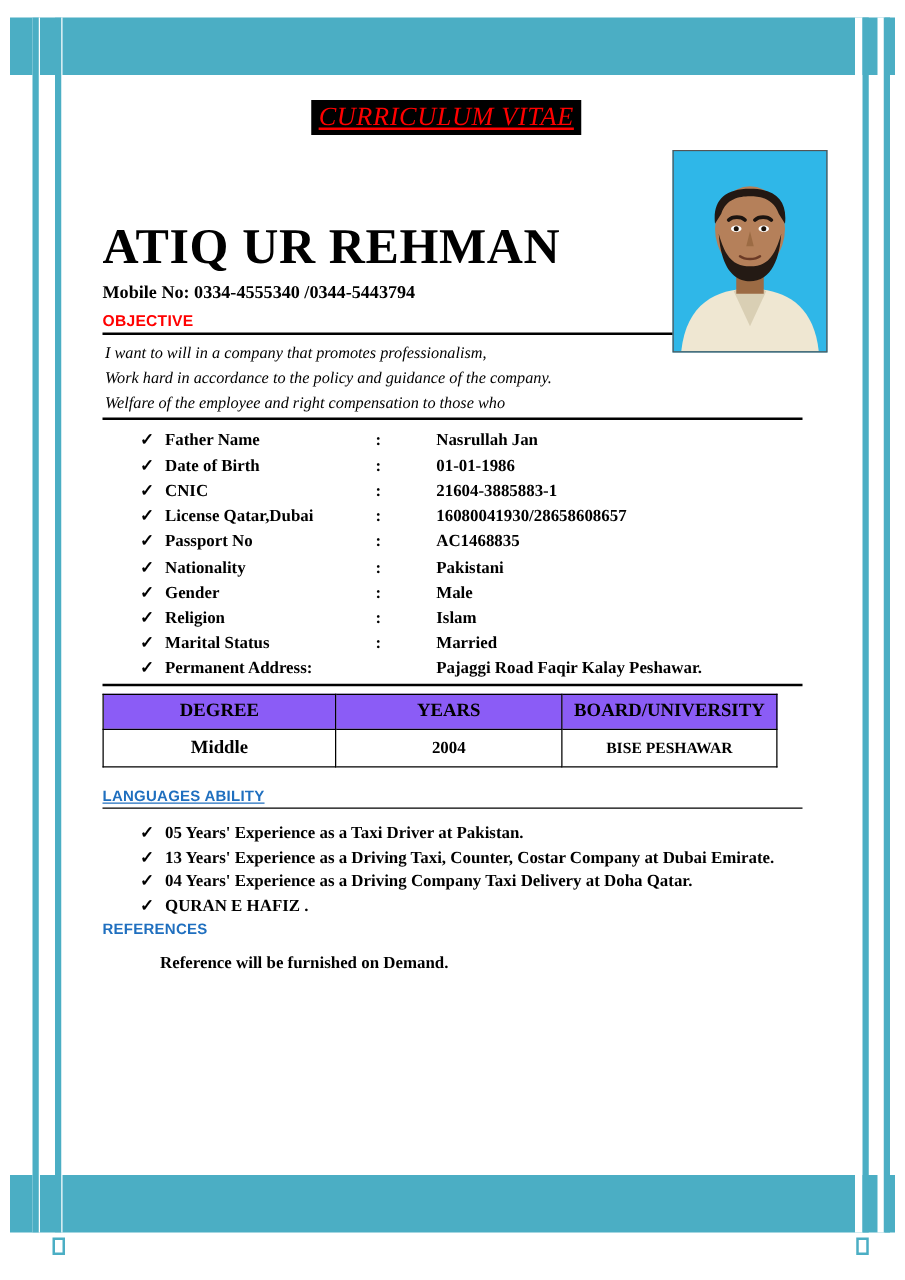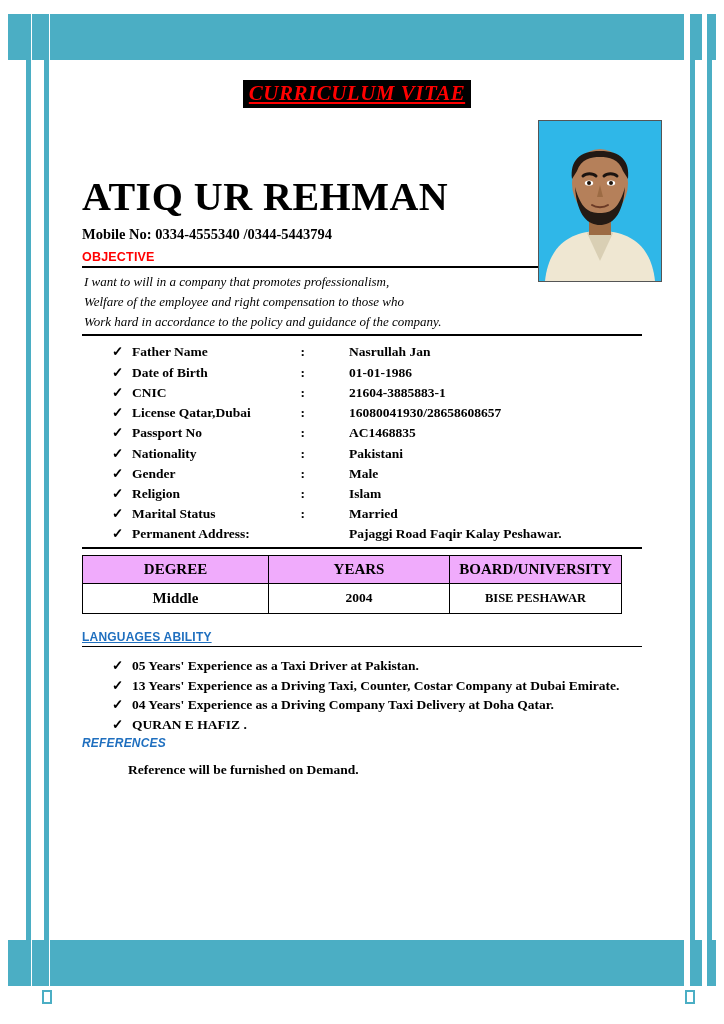--- a/index.html
+++ b/index.html
@@ -94,21 +94,21 @@
 
   .cv-title-wrap {
     text-align: center;
     margin-left: -10px;
   }
   .cv-title {
     display: inline-block;
     background: #000000;
     color: #FF0000;
     font-family: "Liberation Serif", serif;
-    font-weight: bold;
+    font-weight: normal;
     font-style: italic;
     font-size: 21px;
     letter-spacing: 0.5px;
     padding: 1px 6px 2px 6px;
     text-decoration: underline;
   }
 
   .photo {
     position: absolute;
     right: -20px;
@@ -202,21 +202,21 @@
   .data-table td.val { padding-left: 2px; }
   .data-table td.addr-label { width: 215px; }
 
   table.edu {
     margin-top: 6px;
     width: 540px;
     border-collapse: collapse;
     table-layout: fixed;
   }
   table.edu th {
-    background: #f0abfc;
+    background: #8b5cf6;
     border: 1px solid #000;
     font-family: "Liberation Serif", serif;
     font-weight: bold;
     font-size: 15px;
     padding: 5px 0;
     text-align: center;
   }
   table.edu td {
     border: 1px solid #000;
     text-align: center;
@@ -328,22 +328,22 @@
       </svg>
     </div>
 
     <div class="name">ATIQ UR REHMAN</div>
     <div class="mobile">Mobile No:  0334-4555340 /0344-5443794</div>
 
     <div class="sec-red">OBJECTIVE</div>
     <hr class="rule">
     <div class="objective-lines">
       <div>I want to will in a company that promotes professionalism,</div>
+      <div>Work hard in accordance to the policy and guidance of the company.</div>
       <div>Welfare of the employee and right compensation to those who</div>
-      <div>Work hard in accordance to the policy and guidance of the company.</div>
     </div>
 
     <hr class="rule">
 
     <table class="data-table">
       <tbody>
         <tr>
           <td class="check">✓</td>
           <td class="lbl">Father Name</td>
           <td class="colon">:</td>
@@ -441,17 +441,17 @@
       <div class="exp-item">
         <span class="tick-mark">✓</span>
         <span>04 Years' Experience as a Driving Company Taxi Delivery at Doha Qatar.</span>
       </div>
       <div class="exp-item">
         <span class="tick-mark">✓</span>
         <span>QURAN E HAFIZ .</span>
       </div>
     </div>
 
-    <div class="sec-blue-small" style="margin-top:0; text-decoration:none;font-style:italic;">REFERENCES</div>
+    <div class="sec-blue-small" style="margin-top:0; text-decoration:none;">REFERENCES</div>
     <div class="ref-text">Reference will be furnished on Demand.</div>
 
   </div>
 </div>
 
 </body></html>

